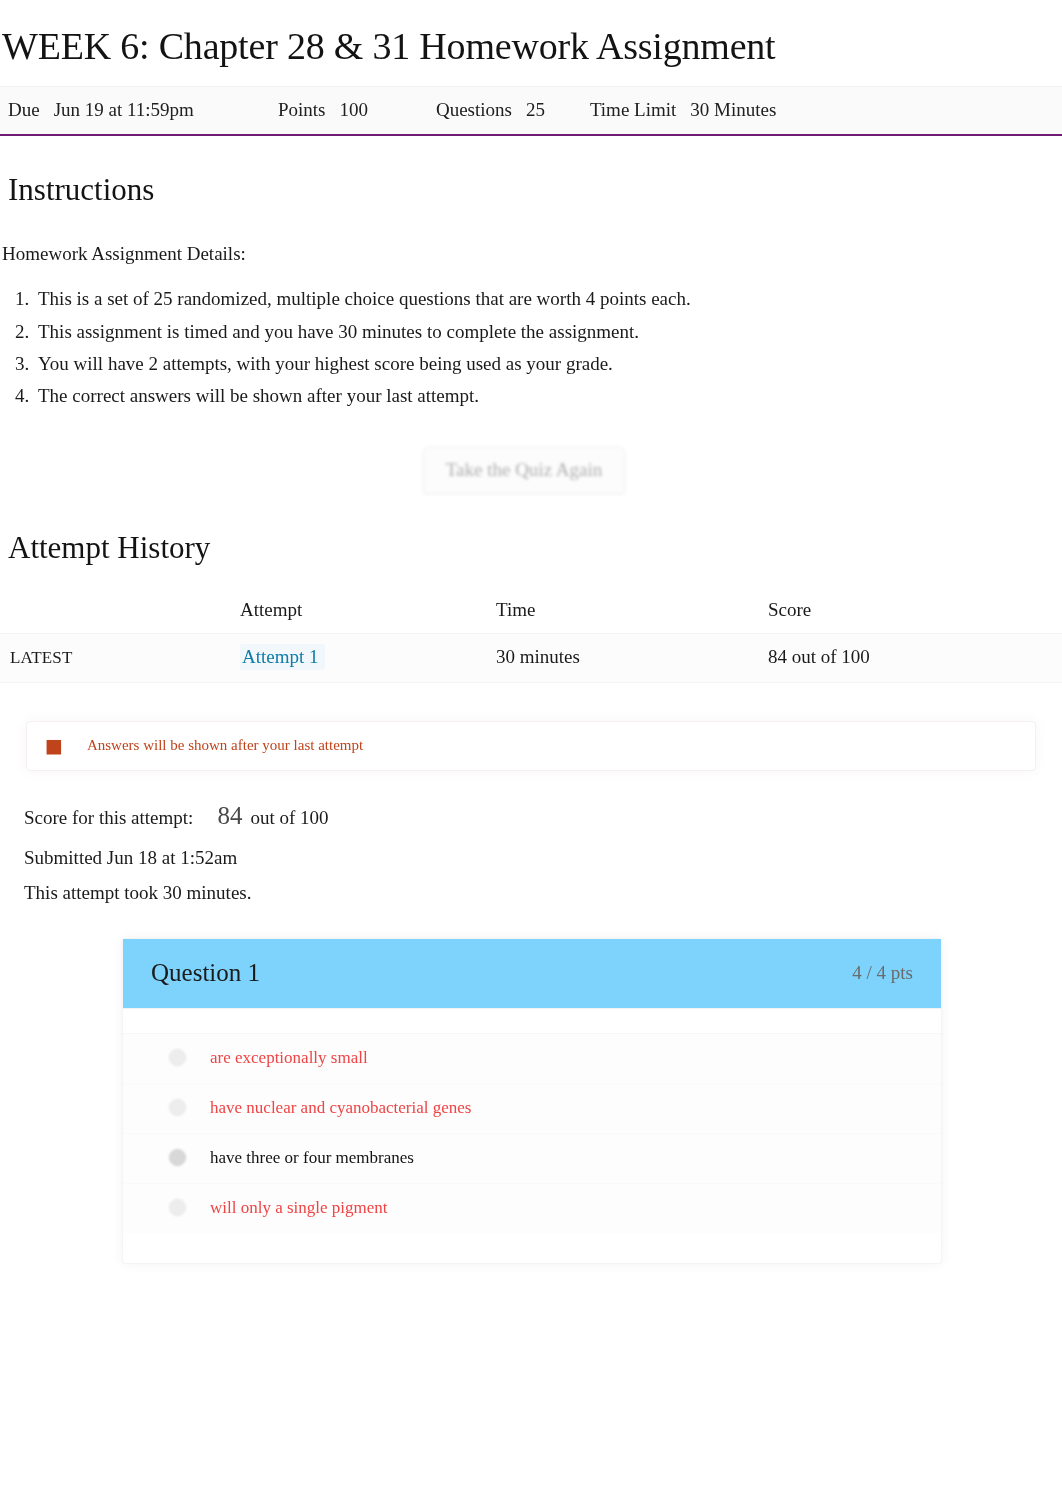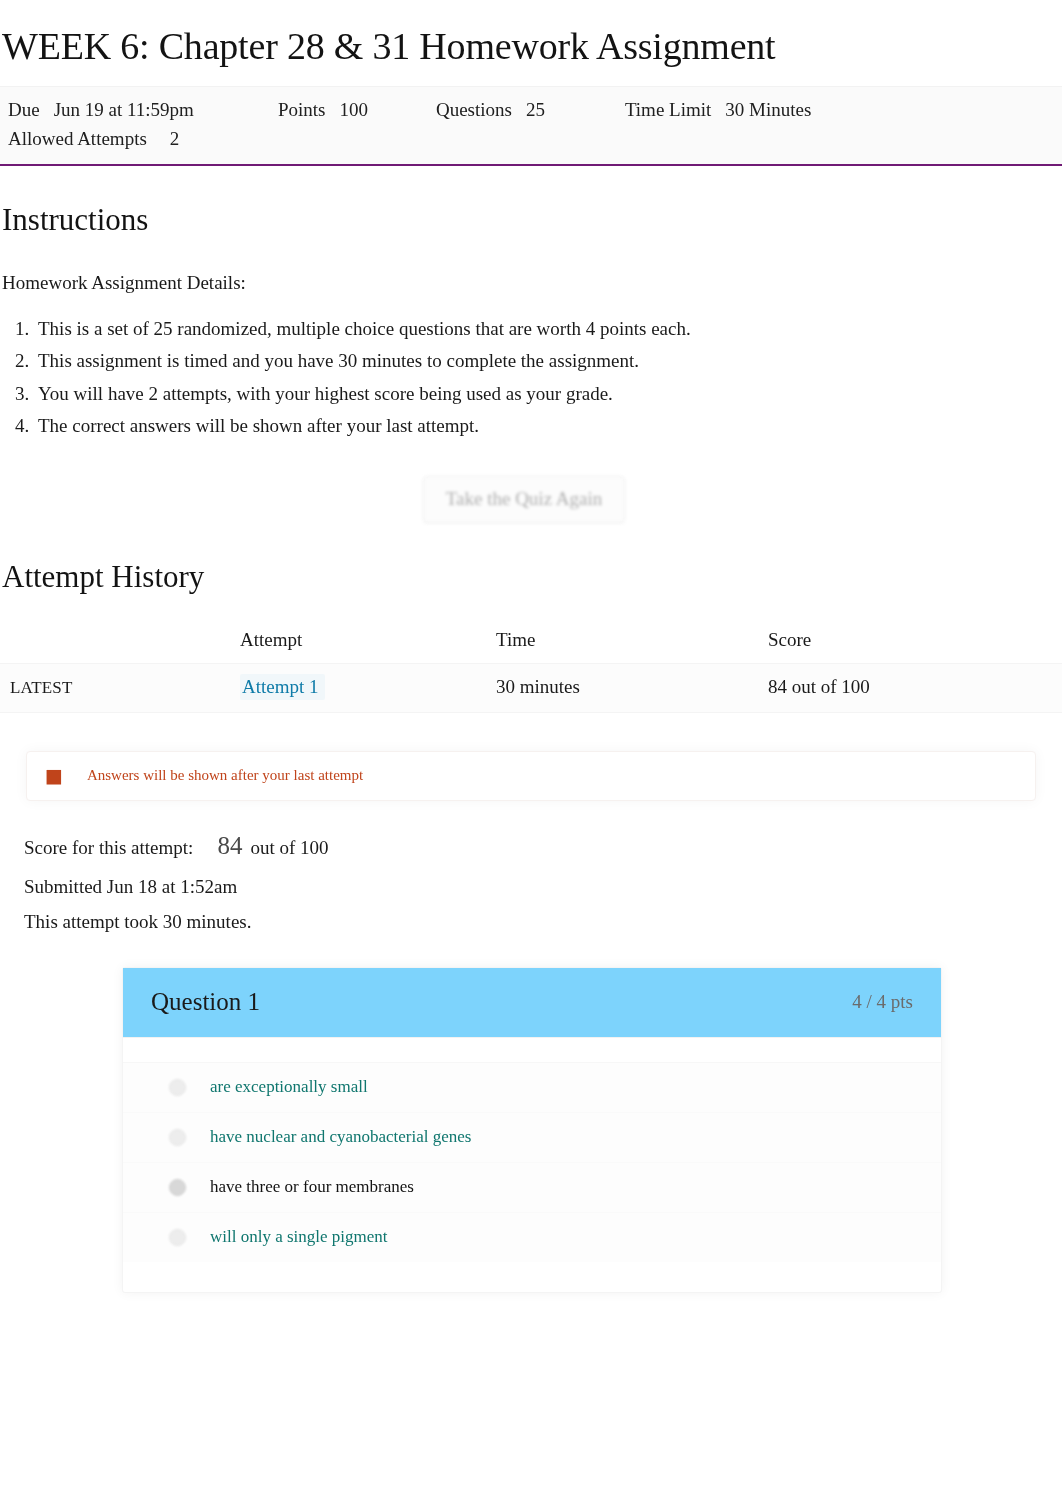--- a/index.html
+++ b/index.html
@@ -48,30 +48,30 @@
   }
   .meta-value {
     font-size: 19px;
     color: #202020;
     white-space: nowrap;
     margin-left: 14px;
   }
   .meta-group { display: flex; align-items: baseline; }
   .meta-gap-1 { margin-left: 84px; justify-content: space-between; }
   .meta-gap-2 { margin-left: 68px; }
-  .meta-gap-3 { margin-left: 80px; }
+  .meta-gap-3 { margin-left: 45px; }
   .meta-gap-attempts { margin-left: 23px; }
 
   
   h2.section-heading {
     font-size: 31px;
     font-weight: normal;
     color: #131313;
     margin: 36px 0 0 0;
-    padding-left: 2px;
+    padding-left: 8px;
     line-height: 1.15;
   }
 
   .lead-text {
     font-size: 19px;
     margin: 33px 0 0 0;
     padding-left: 2px;
     line-height: 1.4;
   }
 
@@ -225,21 +225,21 @@
     height: 15px;
     border-radius: 50%;
     background: #ededed;
     border: 1px solid #e4e4e4;
     margin-right: 24px;
     flex: 0 0 auto;
     filter: blur(1.3px);
   }
   .answer-text {
     font-size: 17px;
-    color: #0f766e;
+    color: #ef4444;
   }
   .answer-row.selected .answer-text {
     color: #131313;
   }
   .answer-row.selected .radio {
     background: #d8d8d8;
     border-color: #cfcfcf;
   }
 </style>
 </head>
@@ -257,26 +257,20 @@
       <span class="meta-label">Points</span>
       <span class="meta-value">100</span>
     </div>
     <div class="meta-group meta-gap-2">
       <span class="meta-label">Questions</span>
       <span class="meta-value">25</span>
     </div>
     <div class="meta-group meta-gap-3">
       <span class="meta-label">Time Limit</span>
       <span class="meta-value">30 Minutes</span>
-    </div>
-  </div>
-  <div class="quiz-header-row">
-    <div class="meta-group">
-      <span class="meta-label">Allowed Attempts</span>
-      <span class="meta-value meta-gap-attempts">2</span>
     </div>
   </div>
 </div>
 
 <h2 class="section-heading">Instructions</h2>
 
 <p class="lead-text">Homework Assignment Details:</p>
 
 <ol class="instruction-list">
   <li>This is a set of 25 randomized, multiple choice questions that are worth 4 points each.</li>

